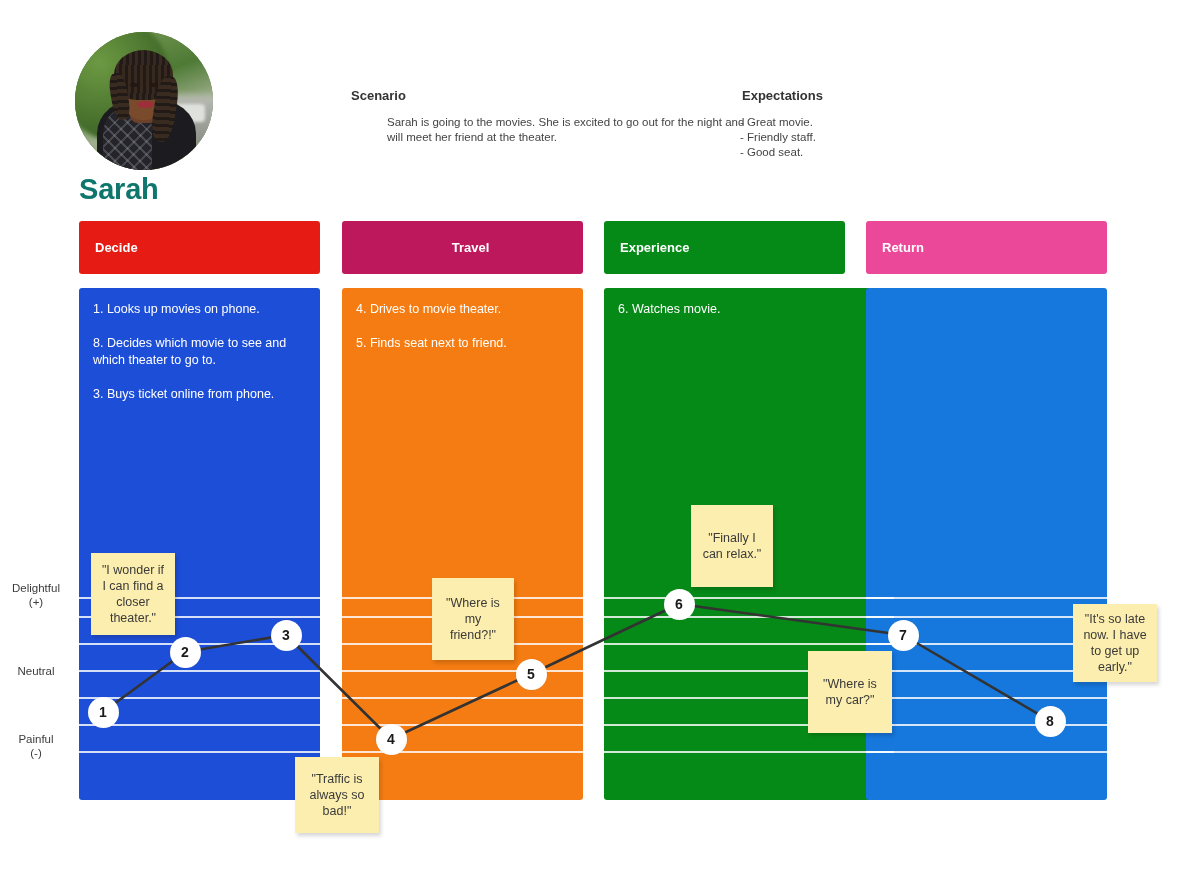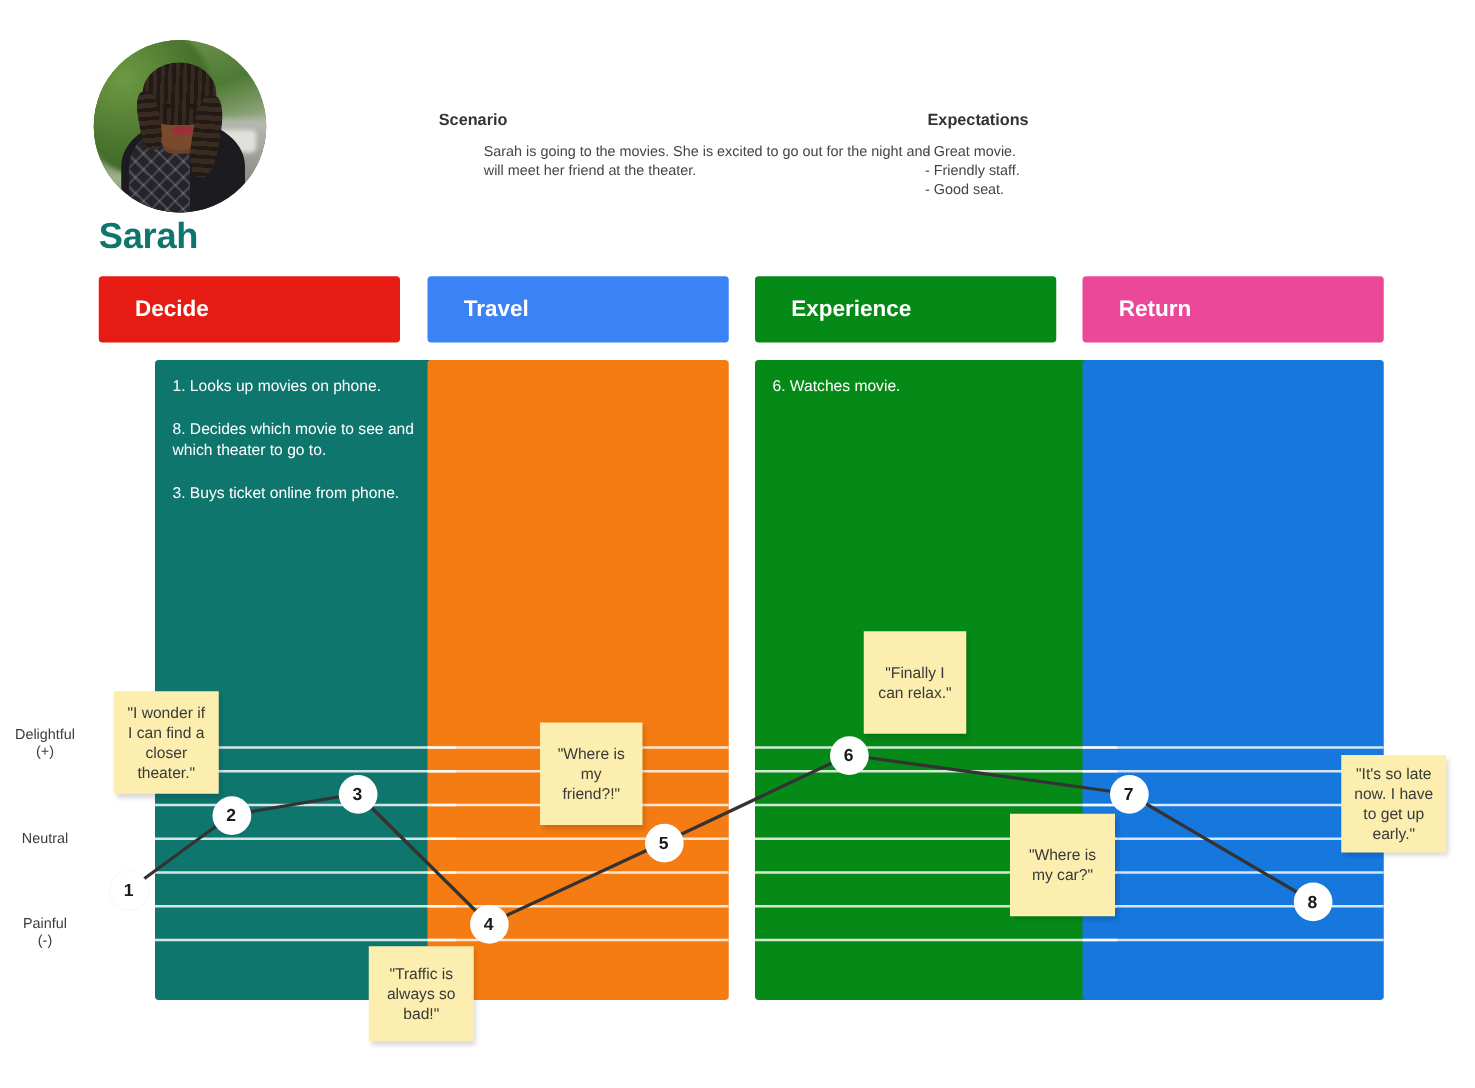--- a/index.html
+++ b/index.html
@@ -139,25 +139,25 @@
   #expect-body    { left: 740px; top: 115px; width: 200px; }
   #expect-body div { white-space: pre; }
 
   
   .stage-header {
     position: absolute;
     top: 221px;
     height: 53px;
     border-radius: 3px;
     color: #ffffff;
-    font-size: 18px;
+    font-size: 13px;
     font-weight: bold;
     display: flex;
     align-items: center;
-    padding-left: 29px;
+    padding-left: 16px;
   }
   .stage-body {
     position: absolute;
     top: 288px;
     height: 512px;
     border-radius: 3px;
     color: #ffffff;
     overflow: hidden;
   }
   .stage-actions {
@@ -279,48 +279,52 @@
   <div class="axis-label" id="axis-neutral">Neutral</div>
   <div class="axis-label" id="axis-painful">
     <div>Painful</div>
     <div>(-)</div>
   </div>
 
   <div id="stages-root">
       <div class="stage-header" style="left: 79px; width: 241px; background: rgb(229, 27, 20);">
         <span>Decide</span>
       </div>
-      <div class="stage-body" style="left: 79px; width: 241px; background: #0f766e; margin-left: 45px;">
+      <div class="stage-body" style="left: 79px; width: 241px; background: #1d4ed8;">
         <div class="bands">
           <i style="top: 309px;"></i>
           <i style="top: 328px;"></i>
           <i style="top: 355px;"></i>
           <i style="top: 382px;"></i>
           <i style="top: 409px;"></i>
           <i style="top: 436px;"></i>
           <i style="top: 463px;"></i>
         </div>
         <div class="stage-actions">
           <p>1. Looks up movies on phone.</p>
           <p>8. Decides which movie to see and which theater to go to.</p>
           <p>3. Buys ticket online from phone.</p>
         </div>
       </div>
-      <div class="stage-header" style="left: 342px; width: 241px; background: #3b82f6;">
+      <div class="stage-header" style="left: 342px; width: 241px; background: #be185d; justify-content: center;">
         <span>Travel</span>
       </div>
       <div class="stage-body" style="left: 342px; width: 241px; background: rgb(245, 124, 18);">
         <div class="bands">
           <i style="top: 309px;"></i>
           <i style="top: 328px;"></i>
           <i style="top: 355px;"></i>
           <i style="top: 382px;"></i>
           <i style="top: 409px;"></i>
           <i style="top: 436px;"></i>
           <i style="top: 463px;"></i>
+        </div>
+        <div class="stage-actions">
+          <p>4. Drives to movie theater.</p>
+          <p>5.  Finds seat next to friend.</p>
         </div>
       </div>
       <div class="stage-header" style="left: 604px; width: 241px; background: rgb(6, 138, 23);">
         <span>Experience</span>
       </div>
       <div class="stage-body" style="left: 604px; width: 290px; background: rgb(6, 138, 23);">
         <div class="bands">
           <i style="top: 309px;"></i>
           <i style="top: 328px;"></i>
           <i style="top: 355px;"></i>

